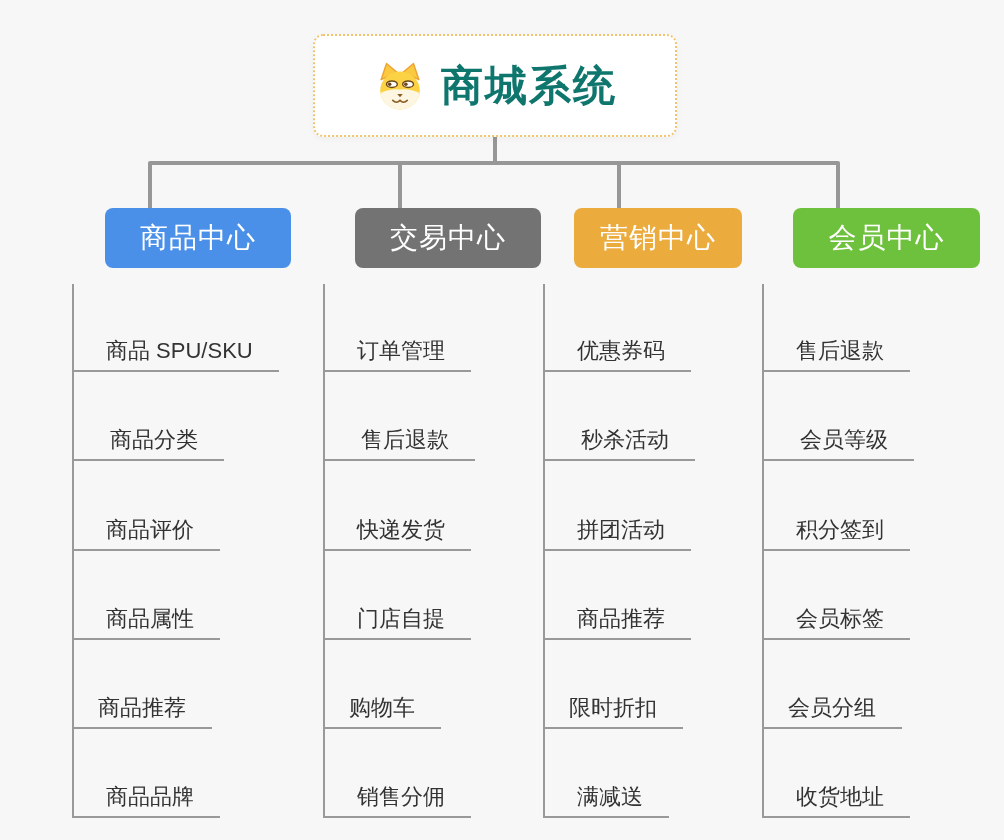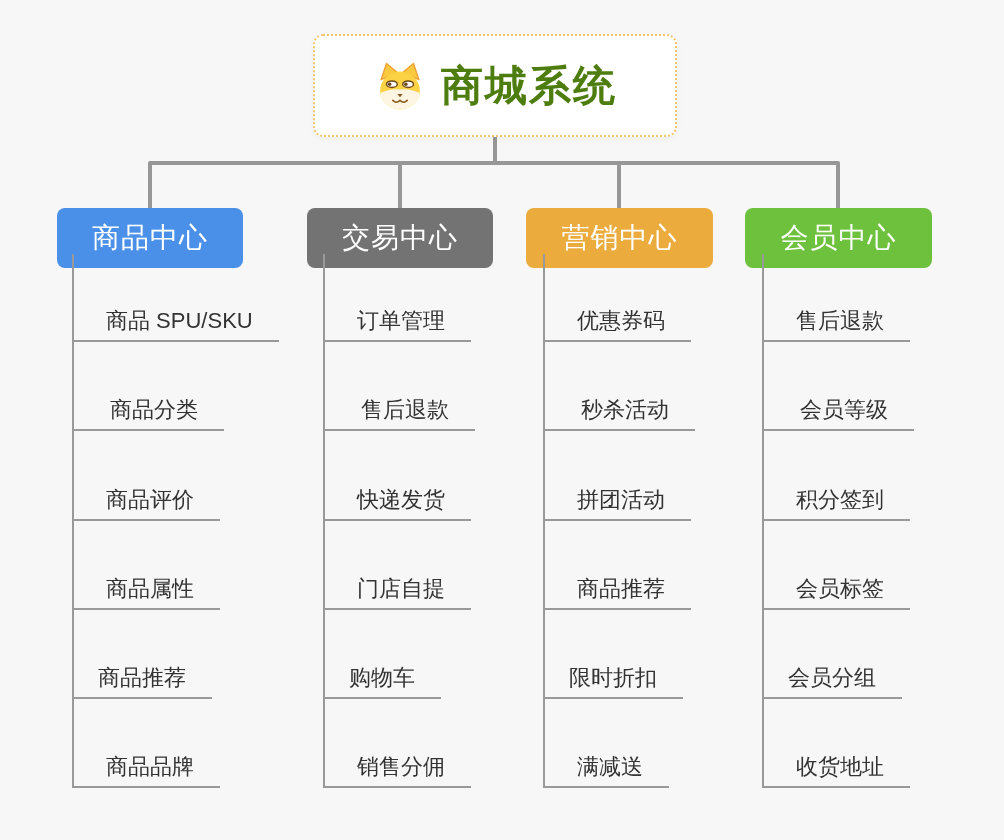--- a/index.html
+++ b/index.html
@@ -15,21 +15,21 @@
   .root-node{
     position:absolute;left:313px;top:34px;width:364px;height:103px;
     background:#ffffff;
     border:2px dotted #f3c36c;
     border-radius:10px;
     box-sizing:border-box;
     display:flex;align-items:center;justify-content:center;gap:14px;
     box-shadow:0 2px 6px rgba(0,0,0,0.04);
   }
   .root-title{
-    font-size:42px;font-weight:bold;color:#4d7c0f;letter-spacing:2px;
+    font-size:42px;font-weight:bold;color:#0f766e;letter-spacing:2px;
     line-height:1;
   }
   .dog-icon{width:54px;height:52px;flex:0 0 auto;}
 
   
   .cline{position:absolute;background:#979797;}
   .root-drop{left:493px;top:135px;width:4px;height:28px;}
   .bus{left:148px;top:161px;width:692px;height:4px;border-radius:2px;}
   .drop{width:4px;top:163px;height:45px;}
   .drop-1{left:148px;}
@@ -37,29 +37,30 @@
   .drop-3{left:617px;}
   .drop-4{left:836px;}
 
   
   .branch-box{
     position:absolute;top:208px;height:60px;
     border-radius:8px;
     display:flex;align-items:center;justify-content:center;
     color:#ffffff;font-size:28px;letter-spacing:1px;
     box-sizing:border-box;
+    margin-left:48px;
   }
   .b1{left:57px;width:186px;}
   .b2{left:307px;width:186px;}
-  .b3{left:526px;width:187px;}
+  .b3{left:526px;width:168px;}
   .b4{left:745px;width:187px;}
 
   
   .column{
-    position:absolute;top:254px;height:534px;width:0;
+    position:absolute;top:284px;height:534px;width:0;
     border-left:2px solid #999999;
   }
   .col-1{left:72px;}
   .col-2{left:323px;text-align:center;}
   .col-3{left:543px;}
   .col-4{left:762px;}
 
   .leaf{
     position:absolute;left:0;
     padding:0 26px 6px 32px;

